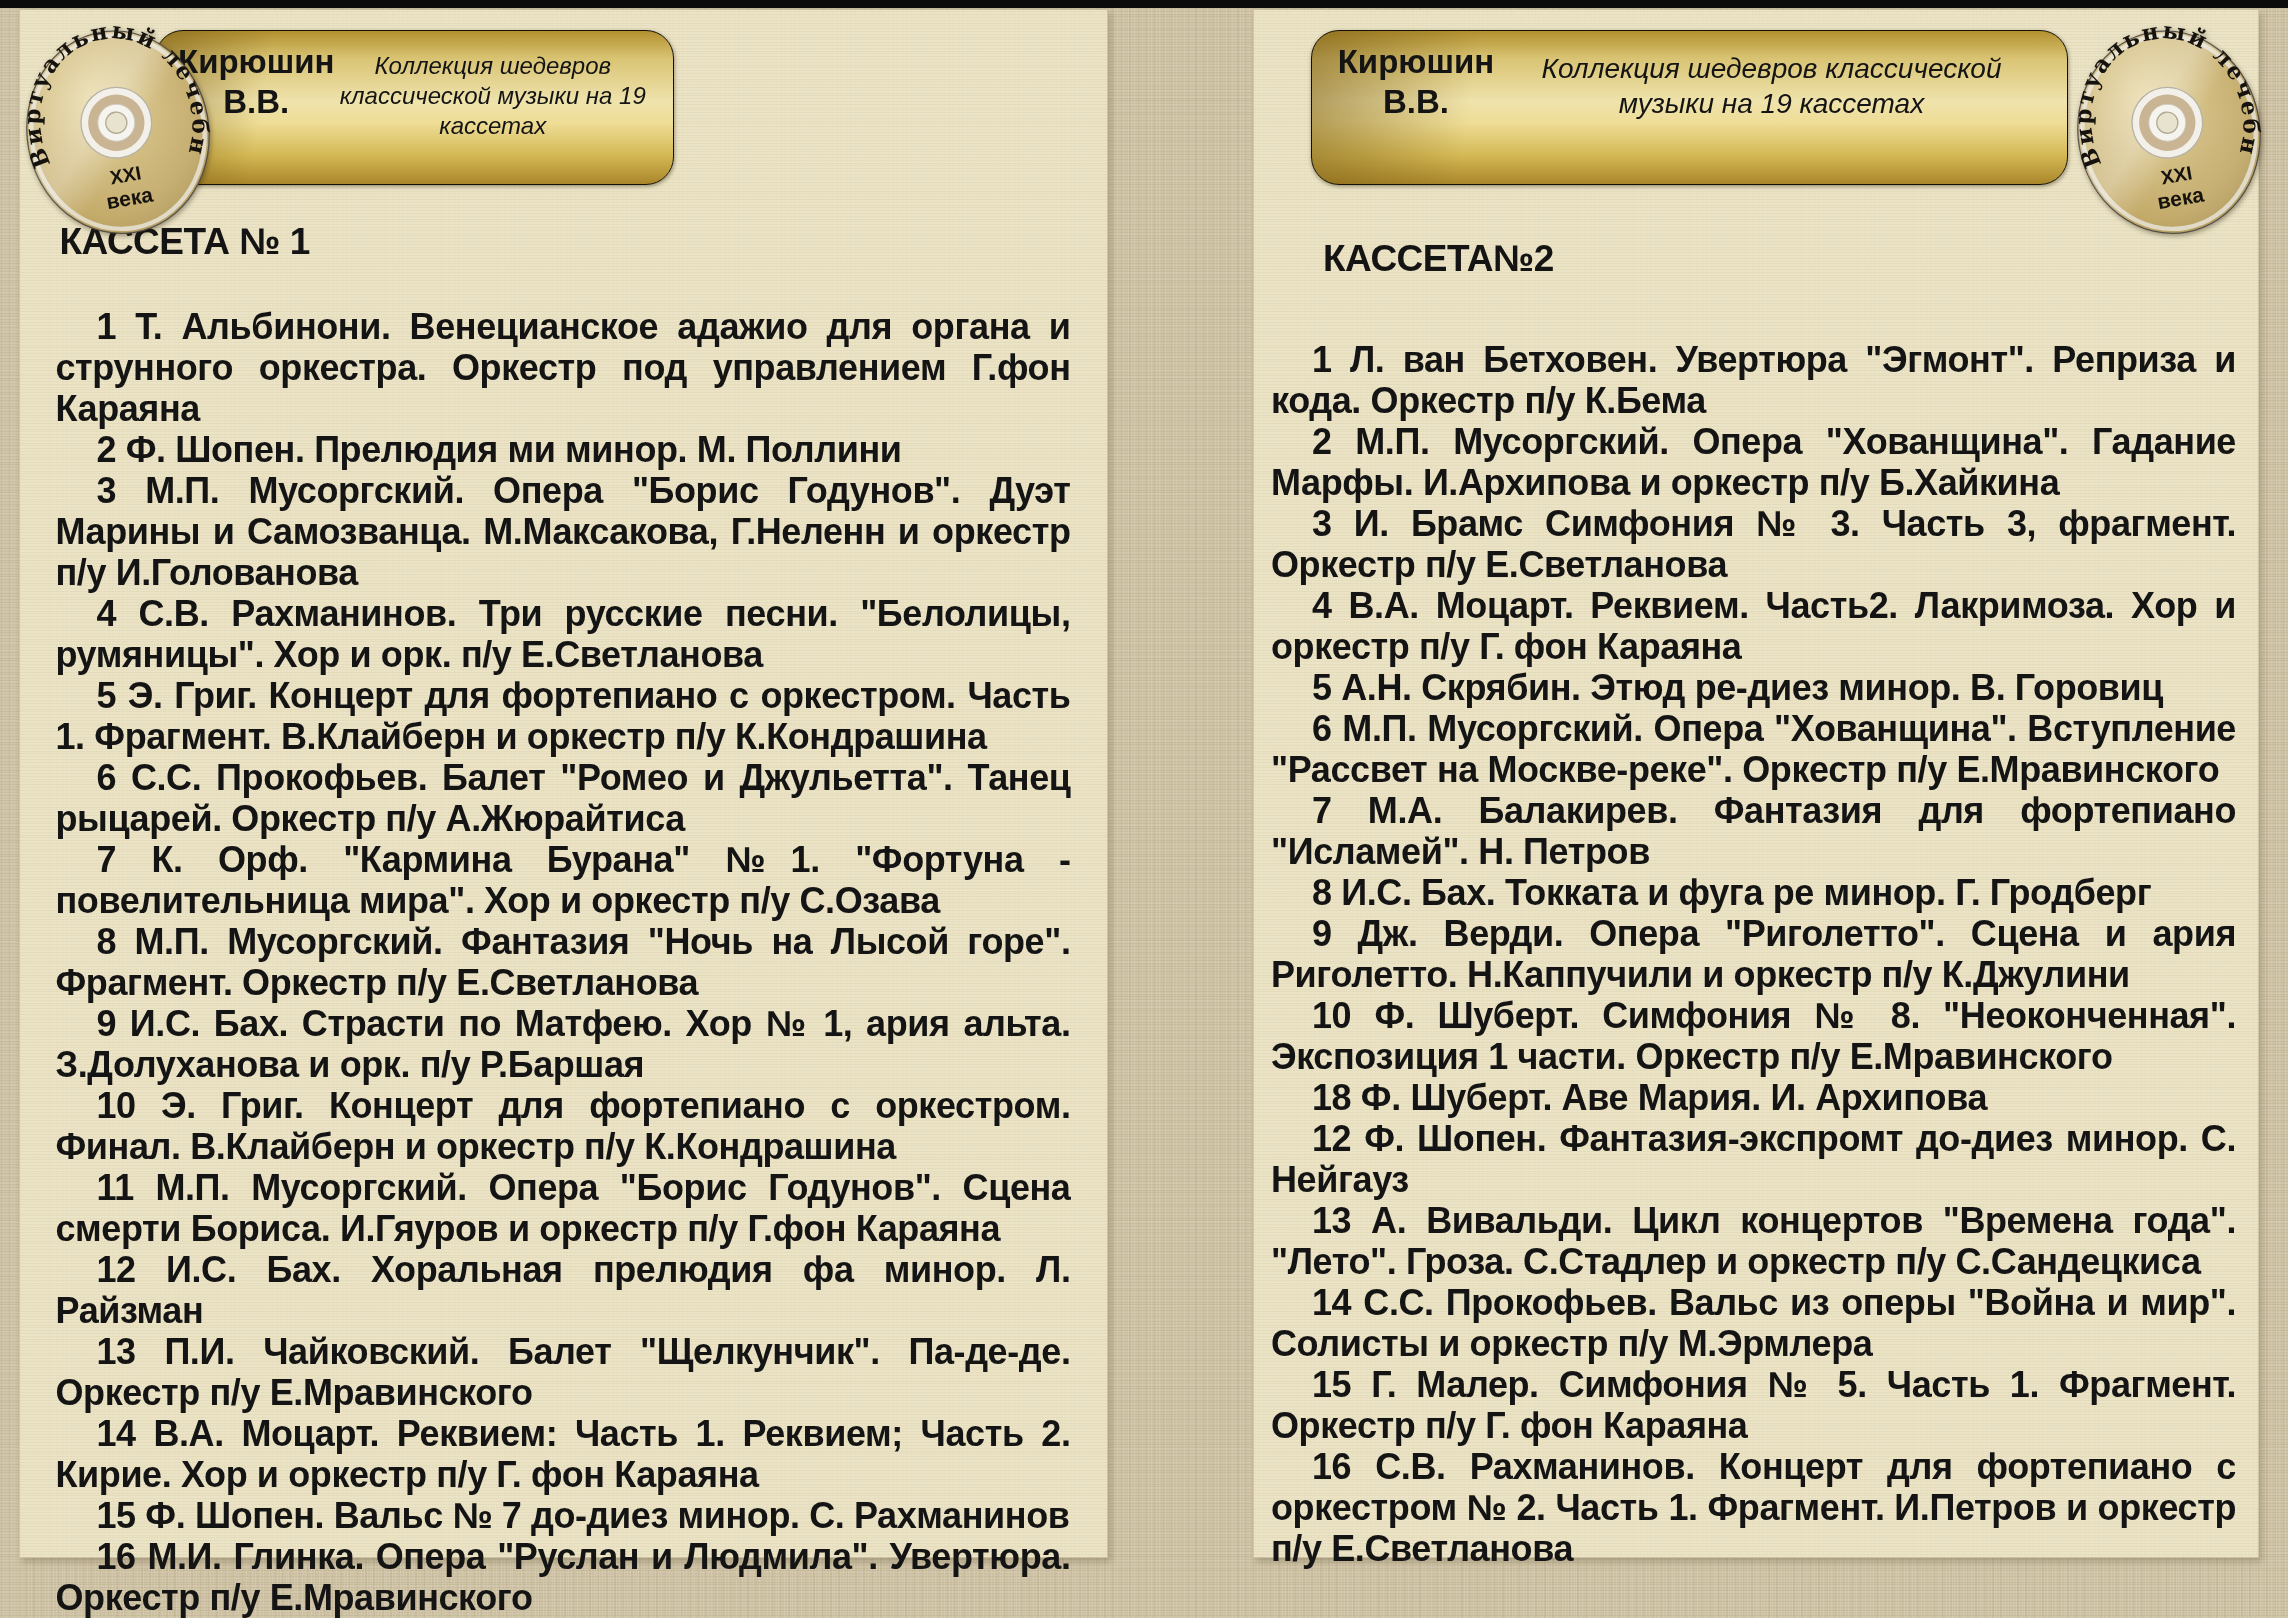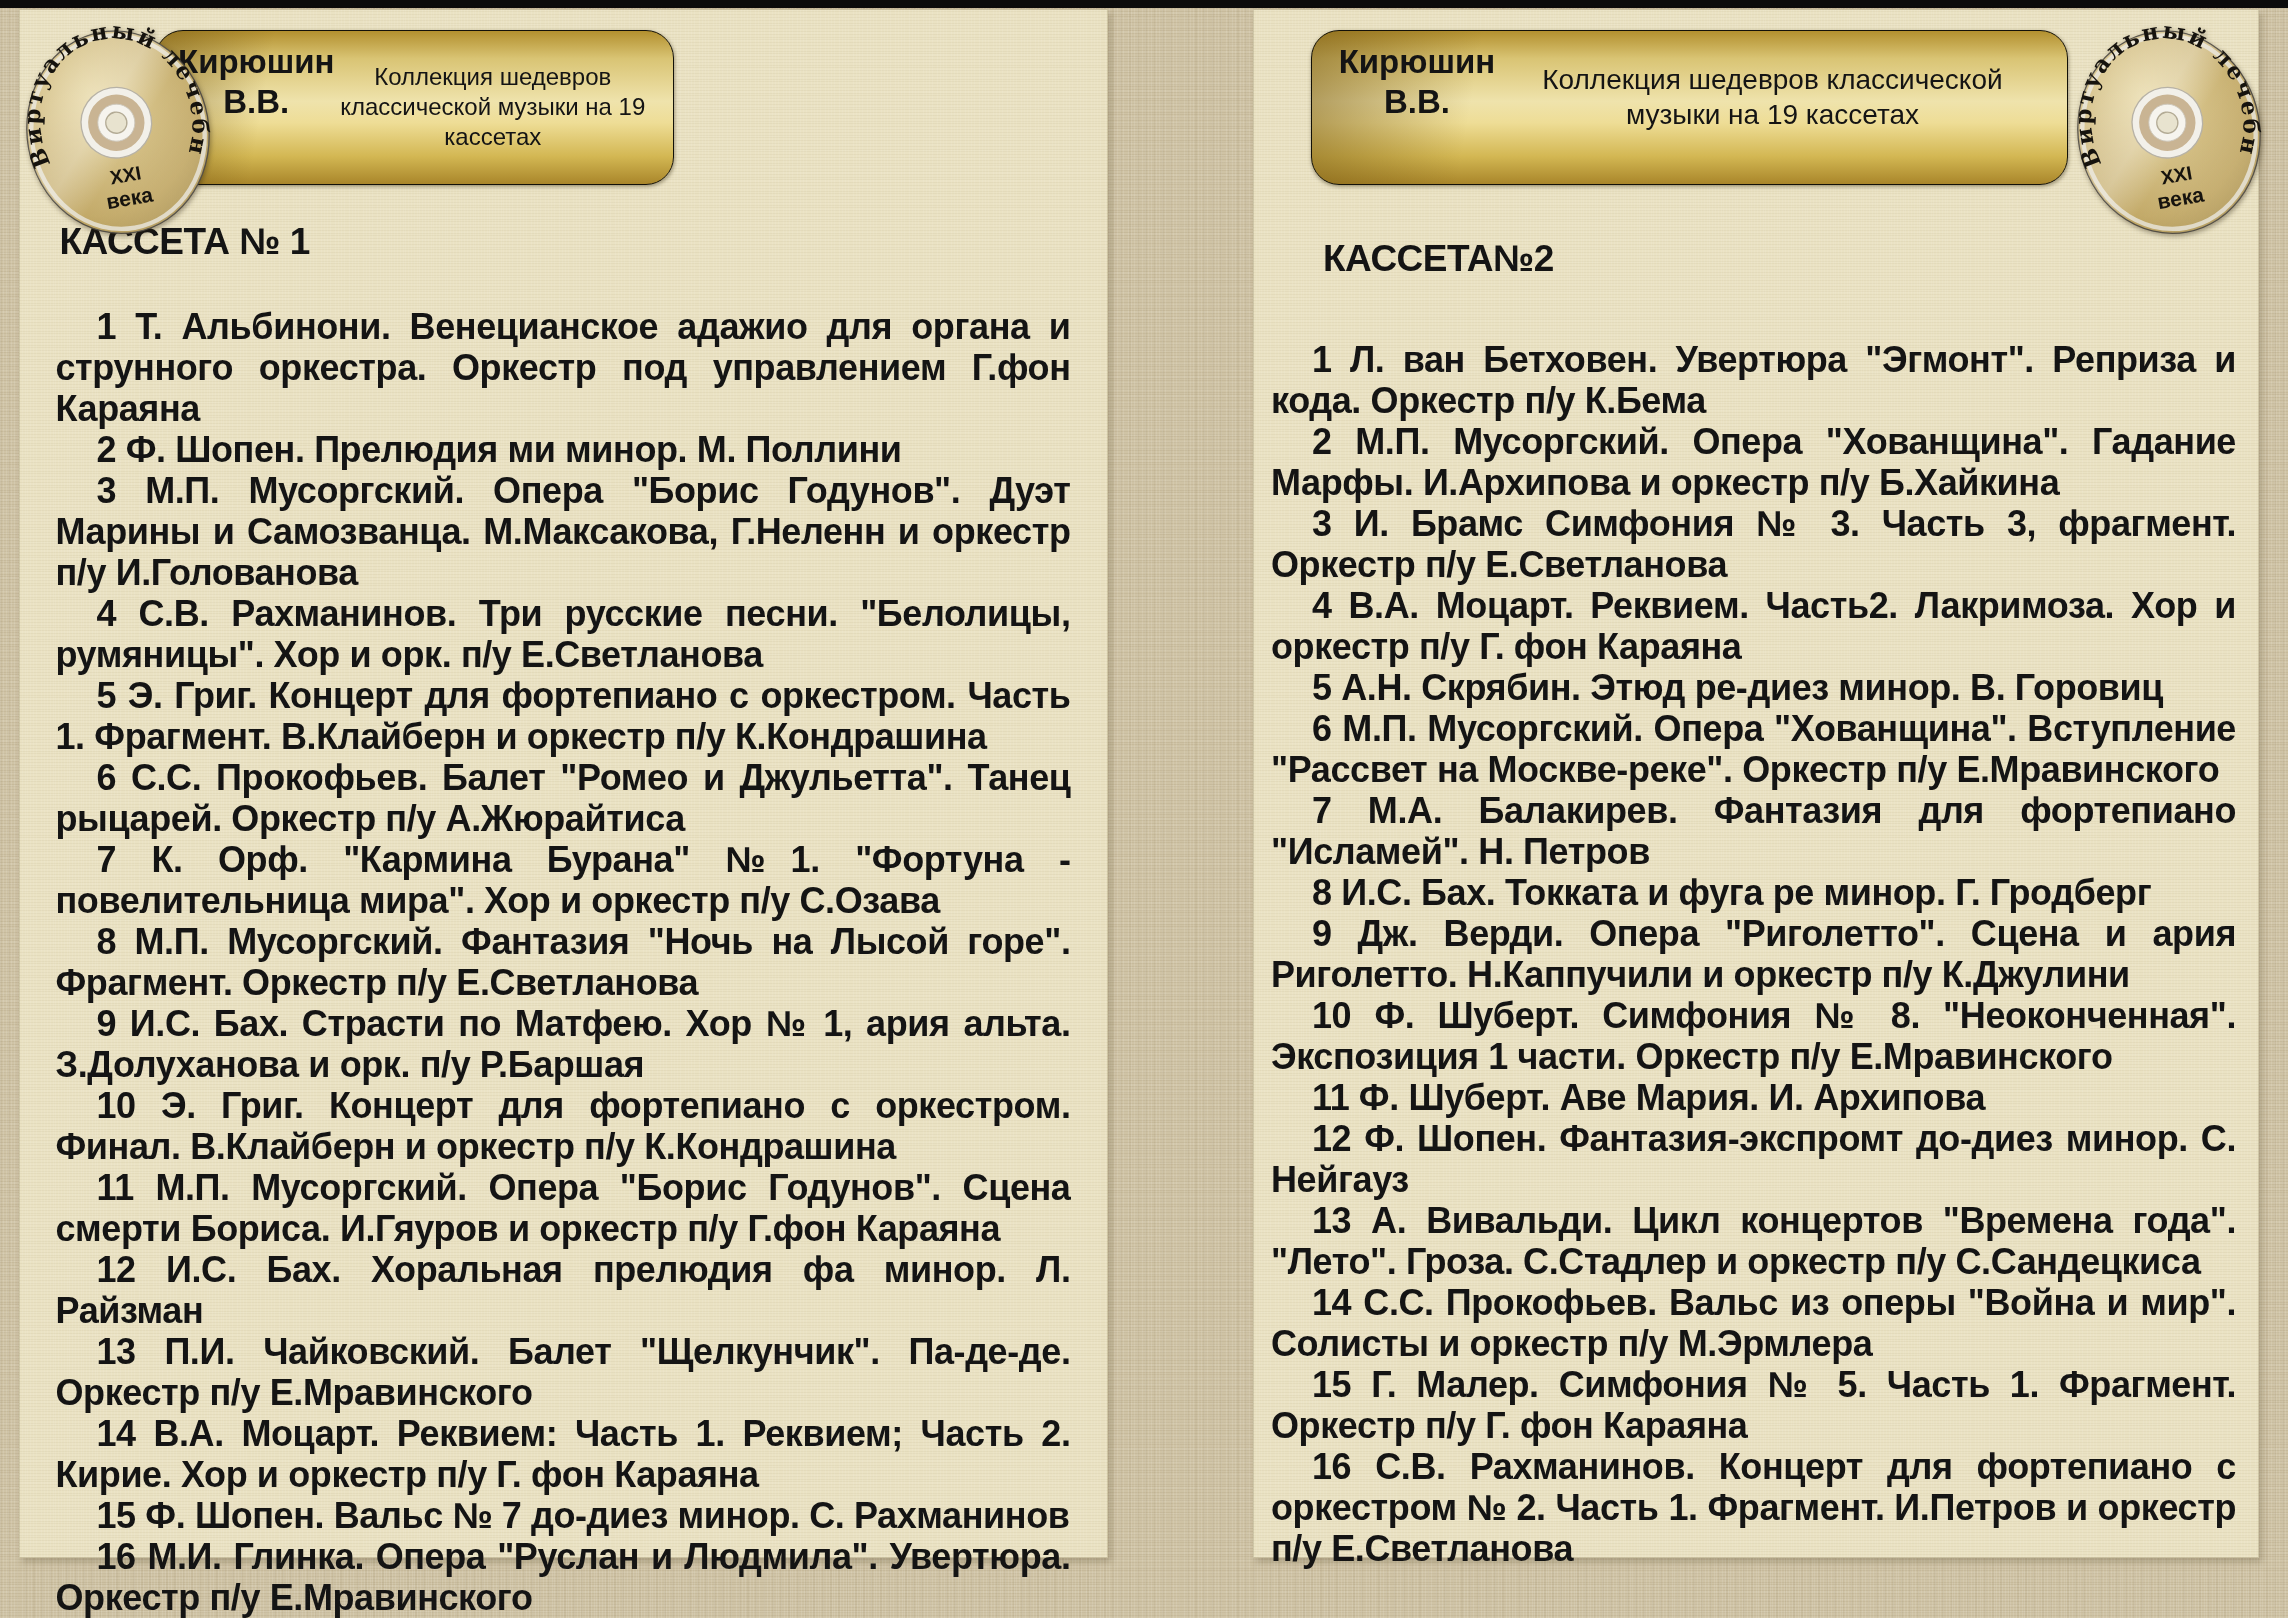--- a/index.html
+++ b/index.html
@@ -31,21 +31,21 @@
     background:
       linear-gradient(100deg, rgba(120,90,20,.55) 0%, rgba(120,90,20,0) 22%),
       linear-gradient(180deg, #b3902f 0%, #d9c474 18%, #efe3ac 46%, #eedd96 60%, #d3b753 82%, #a9862a 100%);
     box-shadow:0.9px 1.8px 3.7px rgba(60,50,20,.4);
     text-align:center;display:flex;justify-content:center;
     padding:11px 22px;box-sizing:border-box;
   }
   .gold-box-left{left:155px;width:519px;height:155px;}
   .gold-box-right{left:1311px;width:757px;height:155px;}
   .gold-author{font-weight:bold;font-size:33px;line-height:1.2;letter-spacing:0;}
-  .gold-sub{font-size:28px;line-height:1.25;margin-top:20px;}
+  .gold-sub{font-style:italic;font-size:28px;line-height:1.25;margin-top:9px;}
   .gold-box-left .gold-sub{font-size:24px;}
   .cassette-title{
     position:absolute;font-weight:bold;font-size:37px;letter-spacing:-0.5px;margin:0;
   }
   .title-left{left:59px;top:222px;}
   .tracklist{position:absolute;margin:0;}
   .tracklist .entry{
     margin:0;font-weight:bold;font-size:36px;line-height:41px;
     letter-spacing:-0.4px;text-align:justify;text-indent:41px;
   }
@@ -87,21 +87,21 @@
         <p class="entry">1 Л. ван Бетховен. Увертюра "Эгмонт". Реприза и кода. Оркестр п/у К.Бема</p>
         <p class="entry">2 М.П. Мусоргский. Опера "Хованщина". Гадание Марфы. И.Архипова и оркестр п/у Б.Хайкина</p>
         <p class="entry">3 И. Брамс Симфония № 3. Часть 3, фрагмент. Оркестр п/у Е.Светланова</p>
         <p class="entry">4 В.А. Моцарт. Реквием. Часть2. Лакримоза. Хор и оркестр п/у Г. фон Караяна</p>
         <p class="entry">5 А.Н. Скрябин. Этюд ре-диез минор. В. Горовиц</p>
         <p class="entry">6 М.П. Мусоргский. Опера "Хованщина". Вступление "Рассвет на Москве-реке". Оркестр п/у Е.Мравинского</p>
         <p class="entry">7 М.А. Балакирев. Фантазия для фортепиано "Исламей". Н. Петров</p>
         <p class="entry">8 И.С. Бах. Токката и фуга ре минор. Г. Гродберг</p>
         <p class="entry">9 Дж. Верди. Опера "Риголетто". Сцена и ария Риголетто. Н.Каппучили и оркестр п/у К.Джулини</p>
         <p class="entry">10 Ф. Шуберт. Симфония № 8. "Неоконченная". Экспозиция 1 части. Оркестр п/у Е.Мравинского</p>
-        <p class="entry">11 Ф. Шуберт. Аве Мария. И. Архипова</p>
+        <p class="entry">18 Ф. Шуберт. Аве Мария. И. Архипова</p>
         <p class="entry">12 Ф. Шопен. Фантазия-экспромт до-диез минор. С. Нейгауз</p>
         <p class="entry">13 А. Вивальди. Цикл концертов "Времена года". "Лето". Гроза. С.Стадлер и оркестр п/у С.Сандецкиса</p>
         <p class="entry">14 С.С. Прокофьев. Вальс из оперы "Война и мир". Солисты и оркестр п/у М.Эрмлера</p>
         <p class="entry">15 Г. Малер. Симфония № 5. Часть 1. Фрагмент. Оркестр п/у Г. фон Караяна</p>
         <p class="entry">16 С.В. Рахманинов. Концерт для фортепиано с оркестром № 2. Часть 1. Фрагмент. И.Петров и оркестр п/у Е.Светланова</p>
       </div>
   </section>
 
   <header class="gold-box gold-box-left">
     <div class="gold-author">Кирюшин В.В.</div>

